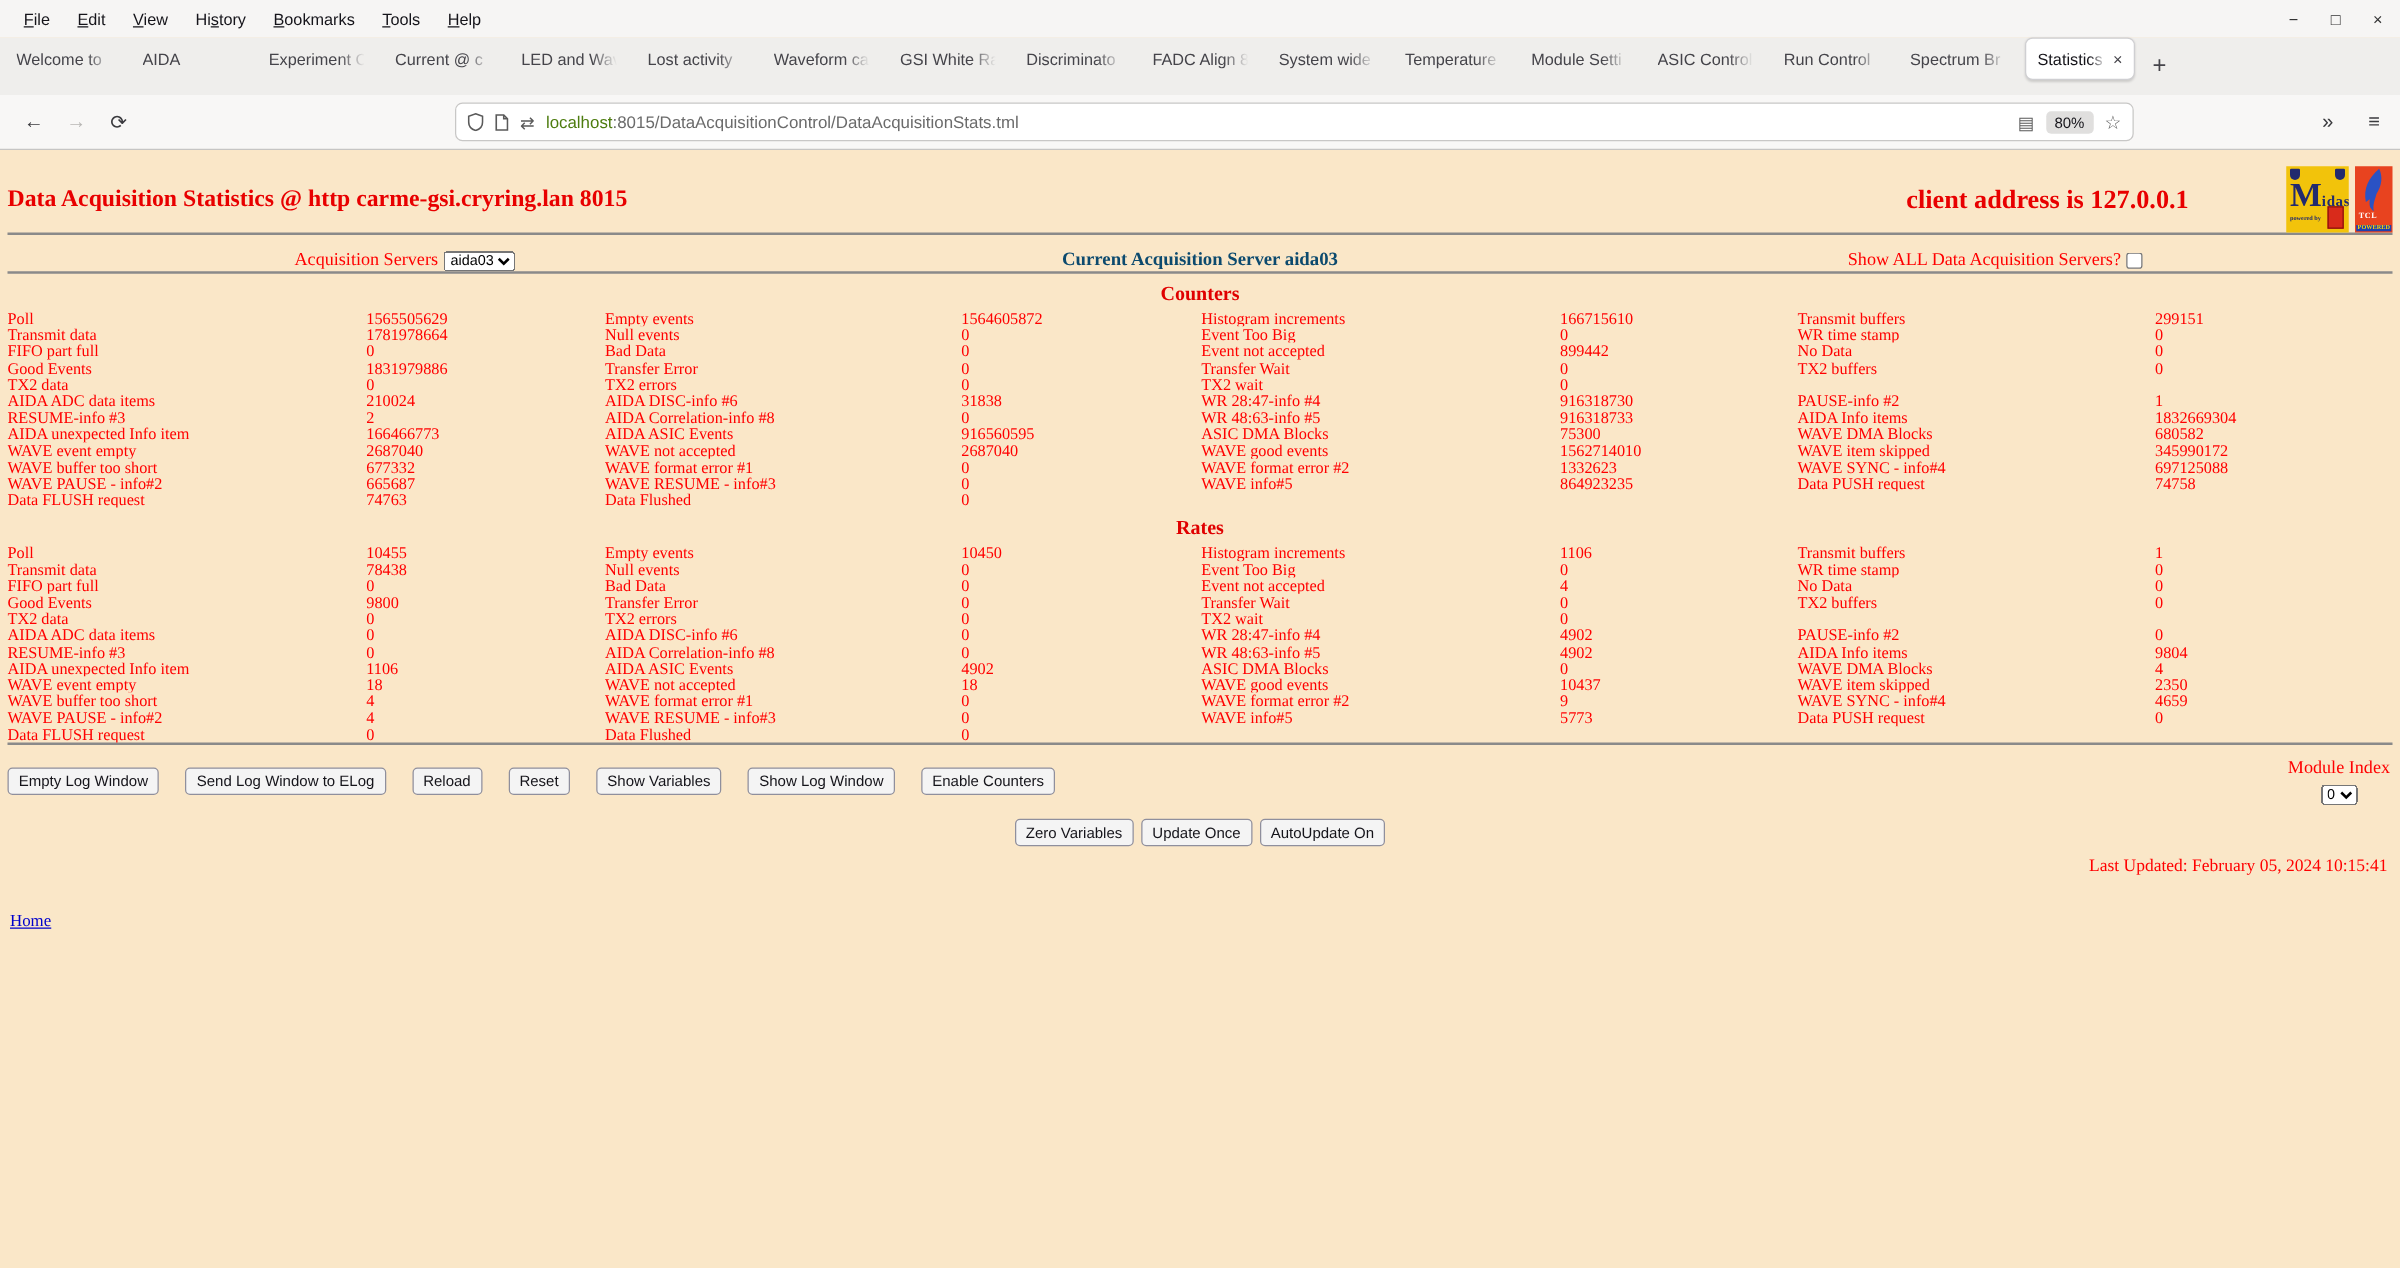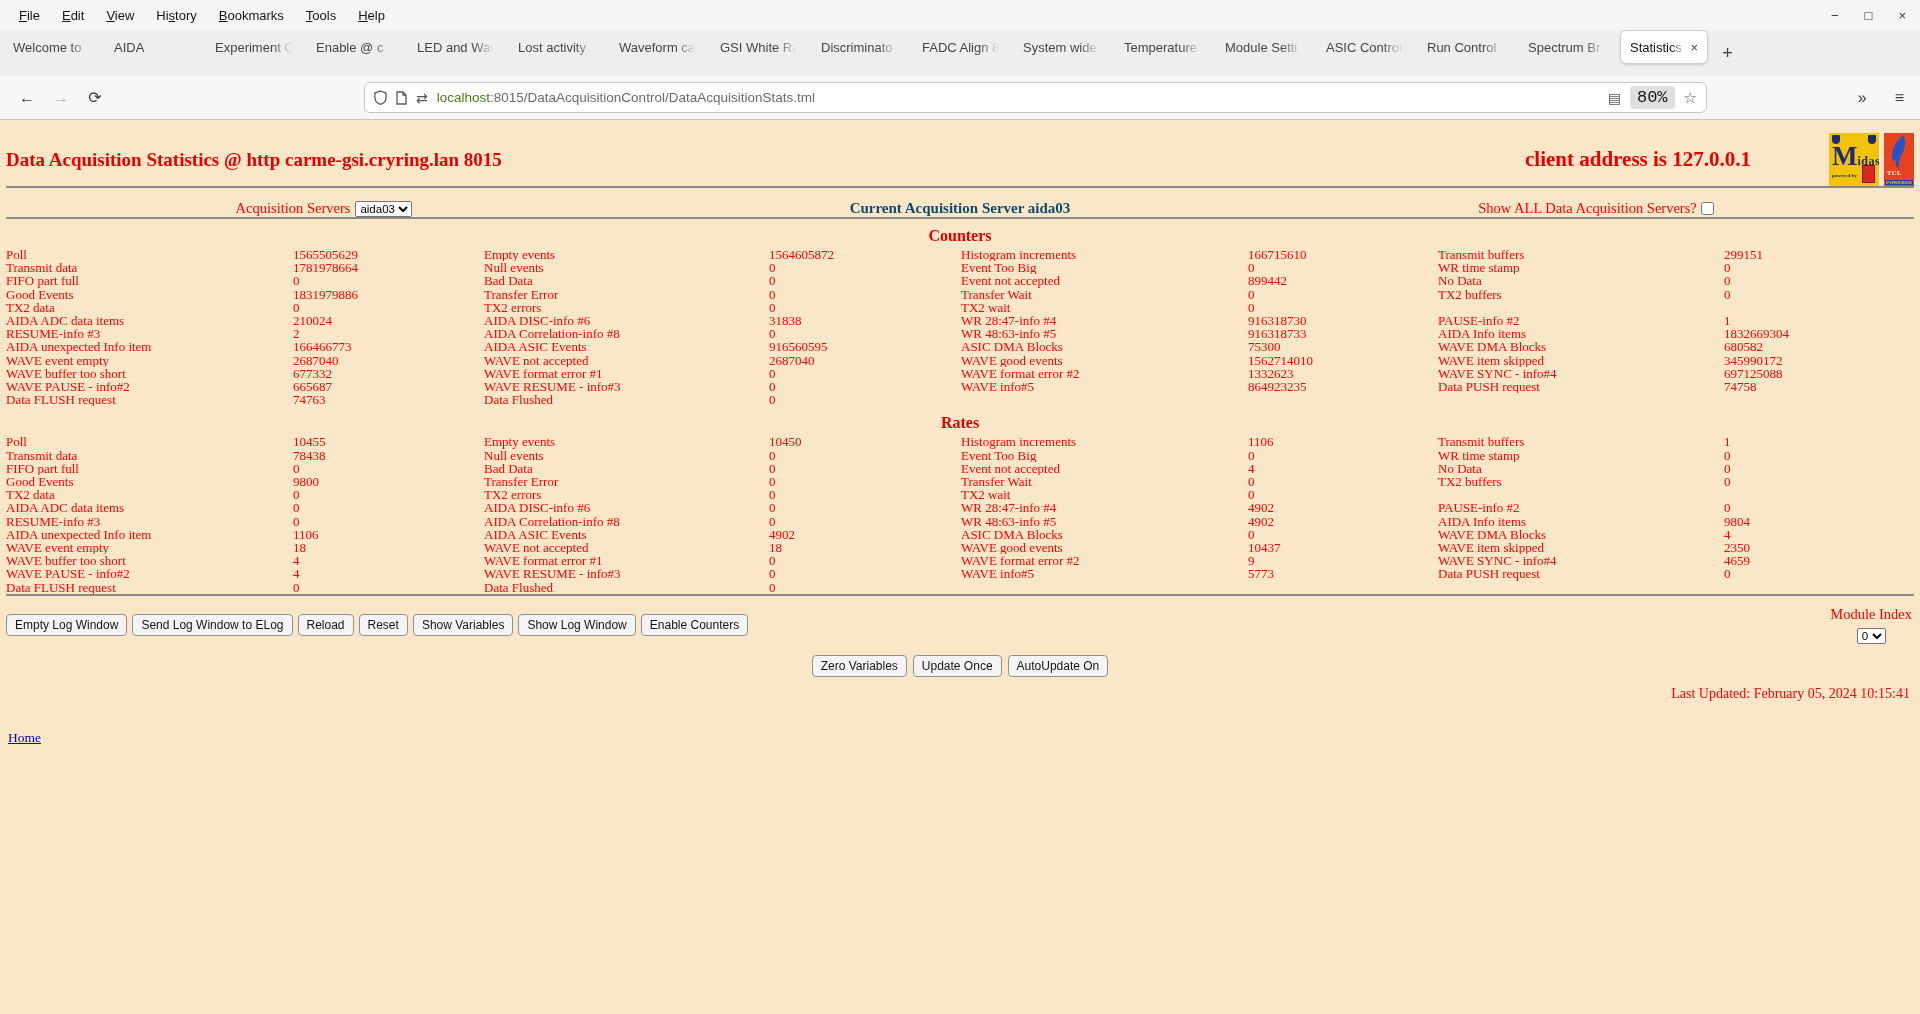--- a/index.html
+++ b/index.html
@@ -30,21 +30,21 @@
   .navbar { height:44px; background:#f8f7f6; border-bottom:1px solid #c6c5c4; display:flex; align-items:center; padding-left:10px; }
   .nav-icon { width:34px; text-align:center; font-size:16px; color:#3a3a3e; }
   .nav-icon.disabled { color:#b8b7b5; }
   .url-spacer { width:252px; }
   .url-box { width:1343px; height:31px; background:#ffffff; border:1px solid #c8c7c6; border-radius:6px; display:flex; align-items:center; padding:0 9px; gap:9px; }
   .url-ico { display:flex; align-items:center; color:#5a5a5a; font-size:14px; }
   .url-text { flex:1; font-size:13.5px; white-space:nowrap; overflow:hidden; }
   .url-domain { color:#4d7c0f; }
   .url-path { color:#6b6b6b; }
   .reader-ico { font-size:14px; color:#5a5a5a; }
-  .zoom-pill { background:#e0dfde; border-radius:4px; padding:2px 7px; font-size:17px; color:#15141a;font-family:Liberation Mono, monospace; }
+  .zoom-pill { background:#e0dfde; border-radius:4px; padding:2px 7px; font-size:12px; color:#15141a; }
   .star-ico { font-size:15px; color:#5a5a5a; }
   .after-url { margin-left:auto; display:flex; gap:28px; padding-right:16px; font-size:16px; color:#3a3a3e; }
 
   
   .page { color:#ff0000; font-family:"Liberation Serif", serif; padding:0 6px; }
   .page-header { display:flex; align-items:center; padding-top:13px; }
   .page-title { font-size:19px; font-weight:bold; color:#e80000; margin:0; }
   .client-address { margin-left:auto; margin-right:78px; font-size:21px; font-weight:bold; color:#e80000; }
   .logos { display:flex; gap:5px; }
 
@@ -71,21 +71,21 @@
   select { font-family:"Liberation Sans",sans-serif; font-size:11.5px; }
   input[type=checkbox] { width:13px; height:13px; margin:0; }
 
   .section-heading { text-align:center; font-size:16px; font-weight:bold; color:#e00000; margin:8px 0 3px 0; }
   .stats-grid { display:grid; grid-template-columns:287px 191px 285px 192px 287px 190px 286px auto; font-size:13px; line-height:13.2px; }
   .srow { display:contents; }
   .s-lab, .s-val { white-space:nowrap; overflow:hidden; }
 
   .btn { font-family:"Liberation Sans",sans-serif; font-size:12px; color:#15141a; background:#f4f4f4; border:1px solid #8f8f9d; border-radius:4px; padding:2px 8px; height:22px; }
   .controls-row { margin-top:10px; display:flex; align-items:center; }
-  .left-buttons { display:flex; gap:5px; }
+  .left-buttons { display:flex; gap:21px; }
   .module-index { margin-left:auto; display:flex; align-items:center; gap:5px; font-size:14.5px; padding-right:2px;flex-direction:column; }
   .update-row { margin-top:11px; display:flex; justify-content:center; gap:6px; }
   .last-updated { margin-top:9px; text-align:right; font-size:14px; padding-right:4px; }
   .home-row { margin-top:26px; padding-left:2px; }
   .home-row a { color:#0000cc; font-size:13.5px; }
 </style>
 </head>
 <body>
 
 <div class="menubar">
@@ -110,21 +110,21 @@
       <div class="tab">
         <span class="tab-label">Welcome to</span>
       </div>
       <div class="tab">
         <span class="tab-label">AIDA</span>
       </div>
       <div class="tab">
         <span class="tab-label">Experiment C</span>
       </div>
       <div class="tab">
-        <span class="tab-label">Enable @ c</span>
+        <span class="tab-label">Current @ c</span>
       </div>
       <div class="tab">
         <span class="tab-label">LED and Wav</span>
       </div>
       <div class="tab">
         <span class="tab-label">Lost activity</span>
       </div>
       <div class="tab">
         <span class="tab-label">Waveform ca</span>
       </div>

